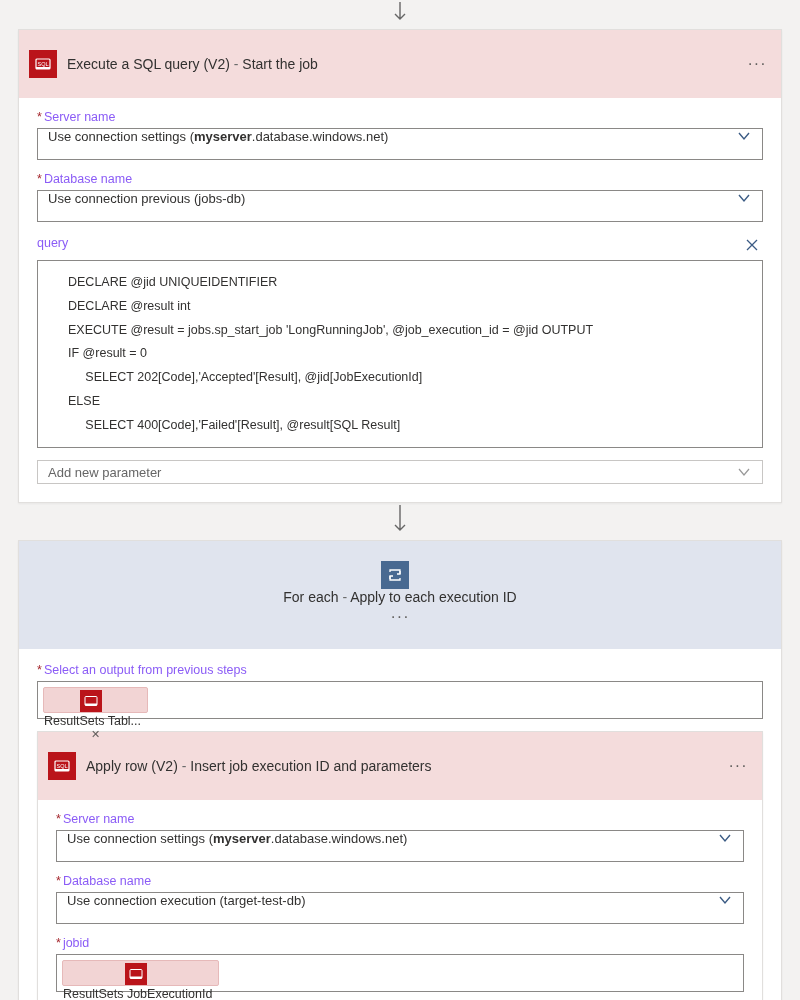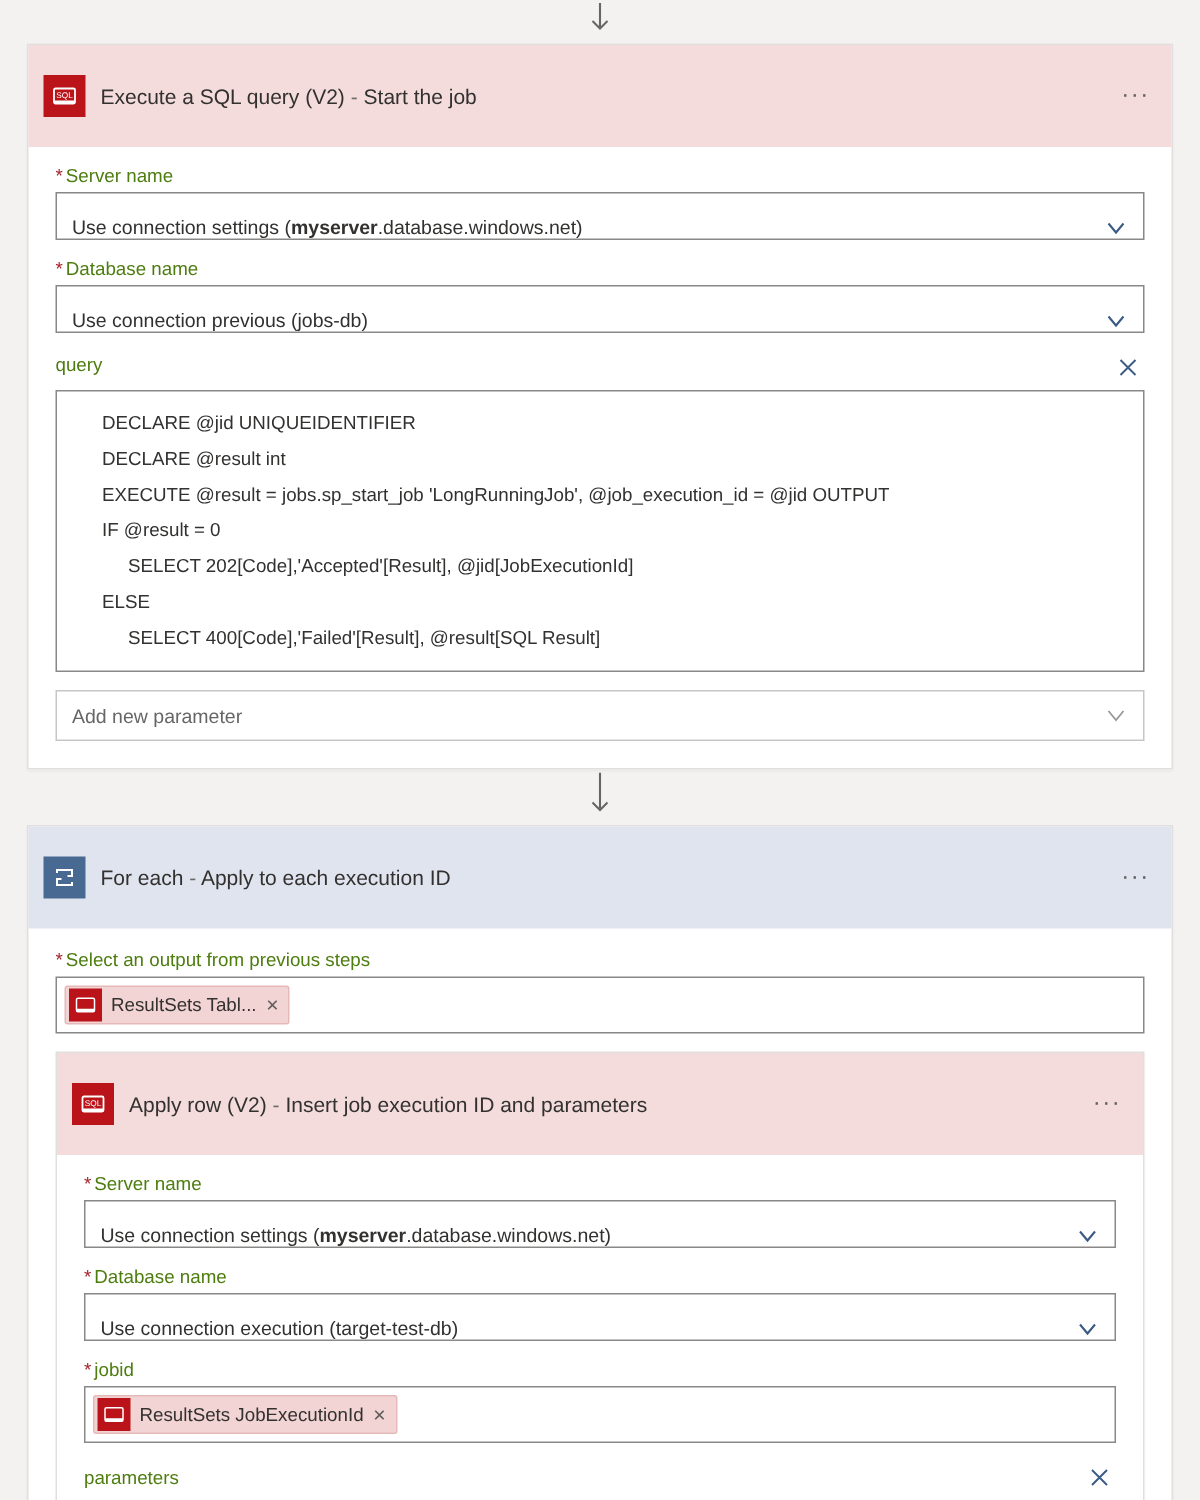--- a/index.html
+++ b/index.html
@@ -20,21 +20,21 @@
     border: 1px solid #e1dfdd;
     box-shadow: 0 1px 2px rgba(0,0,0,0.05);
   }
   .card-header {
     display: flex;
     align-items: center;
     padding: 20px 10px;
     font-size: 14px;
   }
   .card-header.sql { background: #f4dcdc; }
-  .card-header.control { background: #e0e4ee; }
+  .card-header.control { background: #e0e4ee; flex-direction: column; }
   .hicon {
     width: 28px; height: 28px;
     display: flex; align-items: center; justify-content: center;
     margin-right: 10px;
     color: #fff;
     flex-shrink: 0;
   }
   .hicon.sql { background: #ba141a; }
   .hicon.control { background: #486991; }
   .htitle { flex: 1; color: #323130; }
@@ -45,35 +45,35 @@
     cursor: pointer;
     color: #605e5c;
     font-size: 16px;
     letter-spacing: 1px;
   }
   .card-body { padding: 12px 18px 18px 18px; }
   .card-body.nested { padding: 14px 18px 18px 18px; }
   .field { margin-bottom: 12px; }
   .flabel {
     font-size: 12.5px;
-    color: #4d7c0f;
+    color: #8b5cf6;
     margin-bottom: 4px;
     display: block;
   }
   .flabel.req::before {
     content: "*";
     color: #a4262c;
     margin-right: 2px;
   }
   .select-like {
     flex: 1;
     border: 1px solid #8a8886;
     background: #fff;
     display: flex;
-    align-items: flex-end;
+    align-items: flex-start;
     height: 32px;
     cursor: pointer;
   }
   .select-like .val {
     flex: 1;
     padding: 0 10px;
     white-space: nowrap;
     overflow: hidden;
     text-overflow: ellipsis;
   }
@@ -106,21 +106,21 @@
   .textinput {
     width: 100%;
     border: 1px solid #8a8886;
     height: 32px;
     padding: 0 10px;
     font-family: inherit;
     font-size: 13px;
   }
   .select-placeholder {
     border: 1px solid #c8c6c4;
-    height: 34px;
+    height: 24px;
     display: flex;
     align-items: center;
     color: #666;
     cursor: pointer;
     margin-top: 6px;
   }
   .select-placeholder .ph { flex: 1; padding: 0 10px; }
   .token-input {
     border: 1px solid #8a8886;
     padding: 5px;
@@ -132,20 +132,21 @@
   }
   .token {
     display: inline-flex;
     align-items: center;
     background: #f2d4d4;
     border: 1px solid #e6b9b9;
     border-radius: 2px;
     height: 26px;
     padding-right: 6px;
     font-size: 12.5px;
+    flex-direction: column;
   }
   .token .ticon {
     width: 22px; height: 22px;
     background: #ba141a;
     display: flex; align-items: center; justify-content: center;
     margin: 2px 6px 2px 2px;
     flex-shrink: 0;
   }
   .token .tx {
     color: #605e5c;

